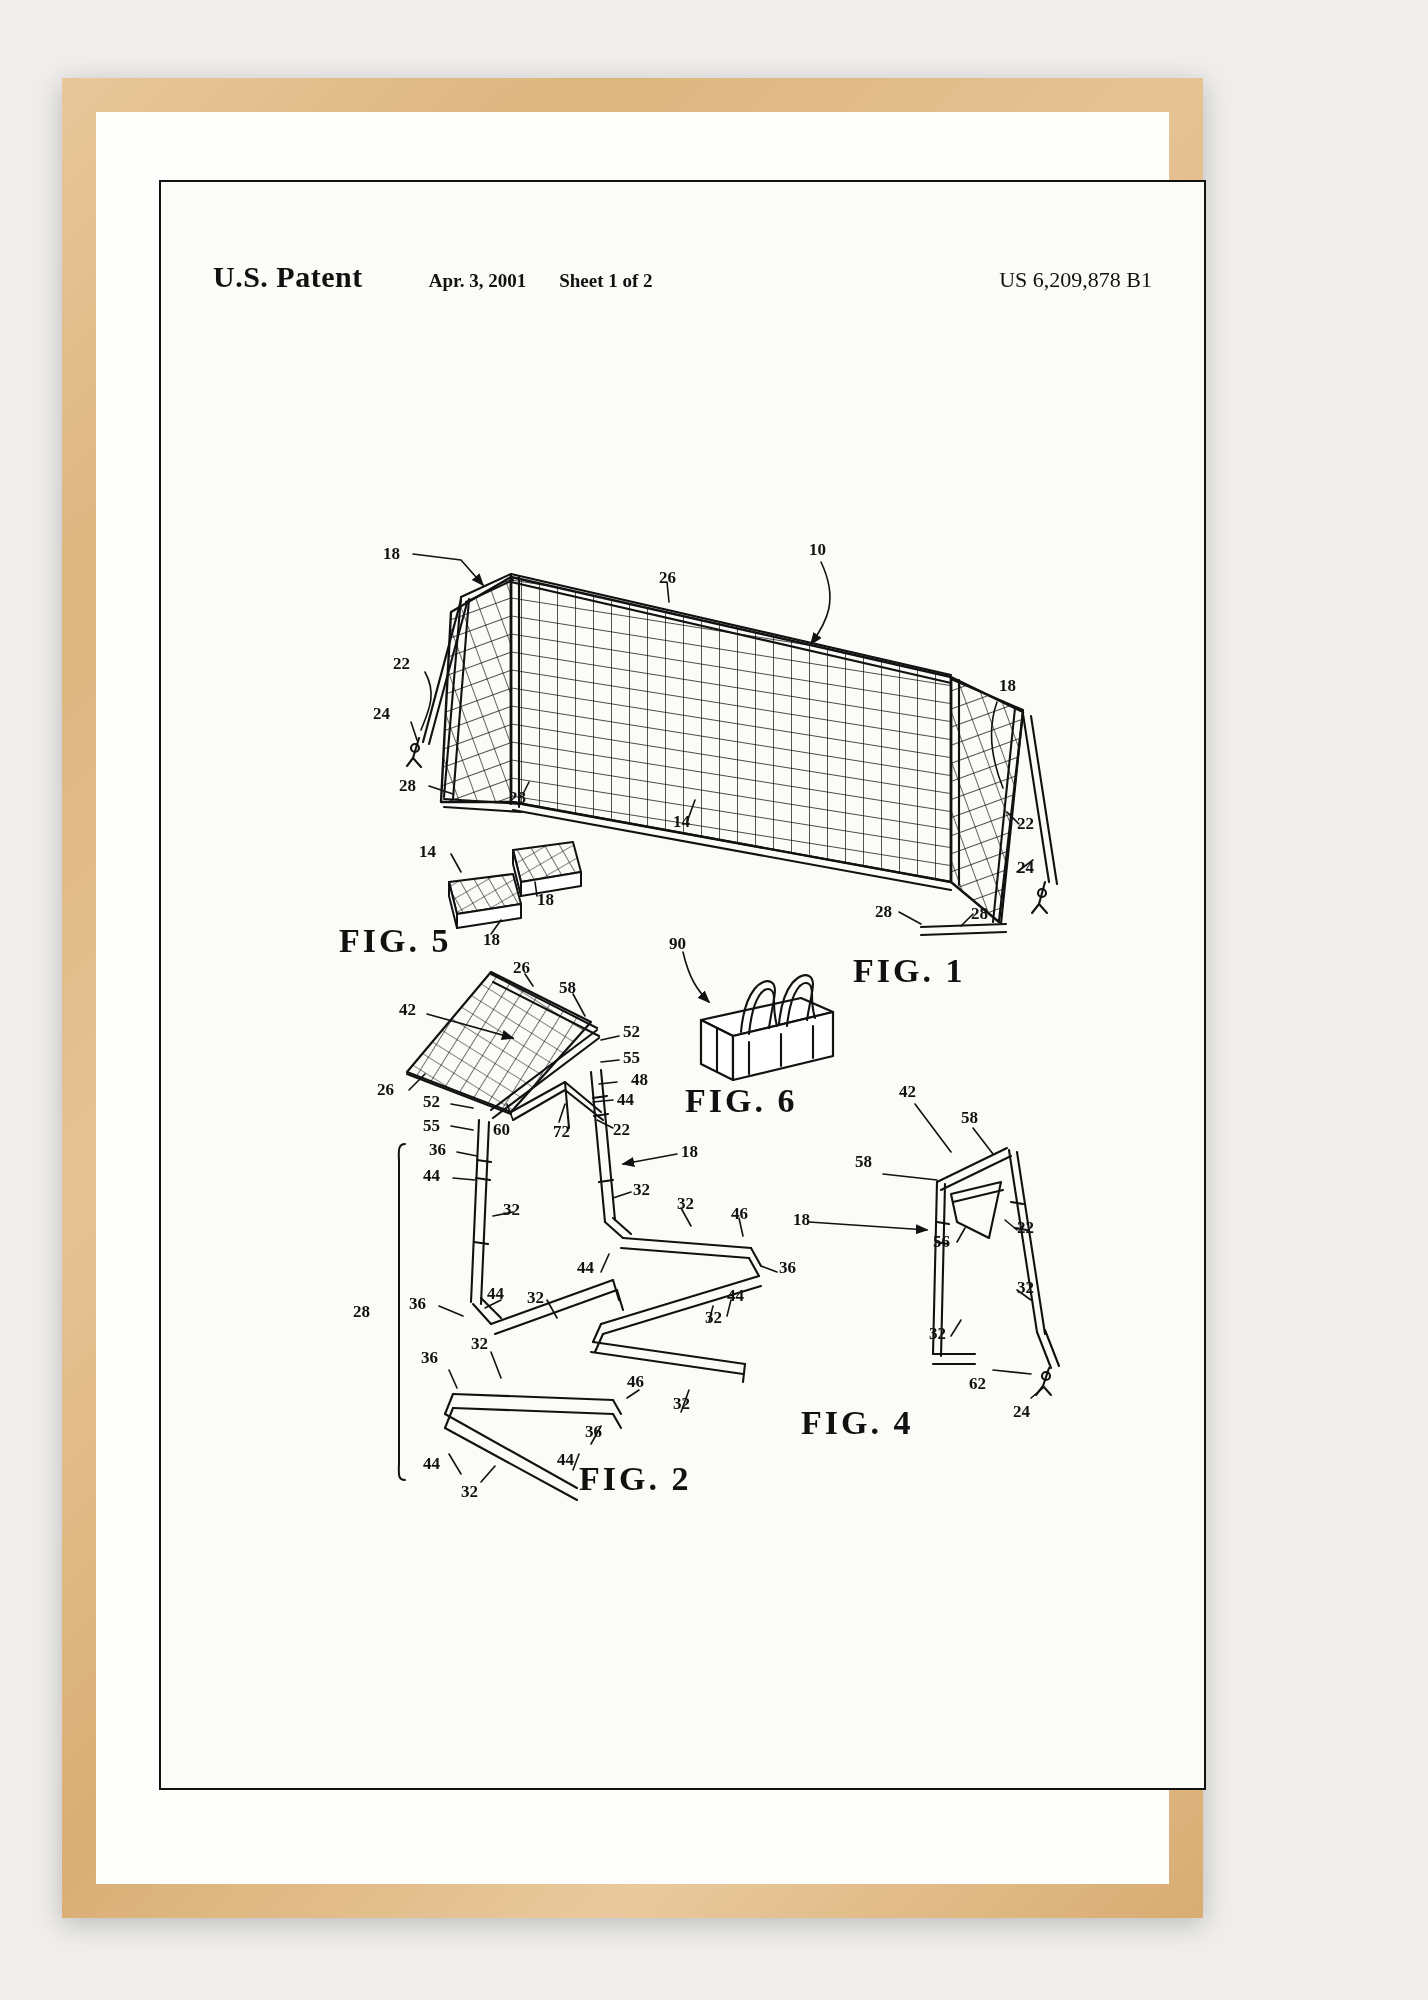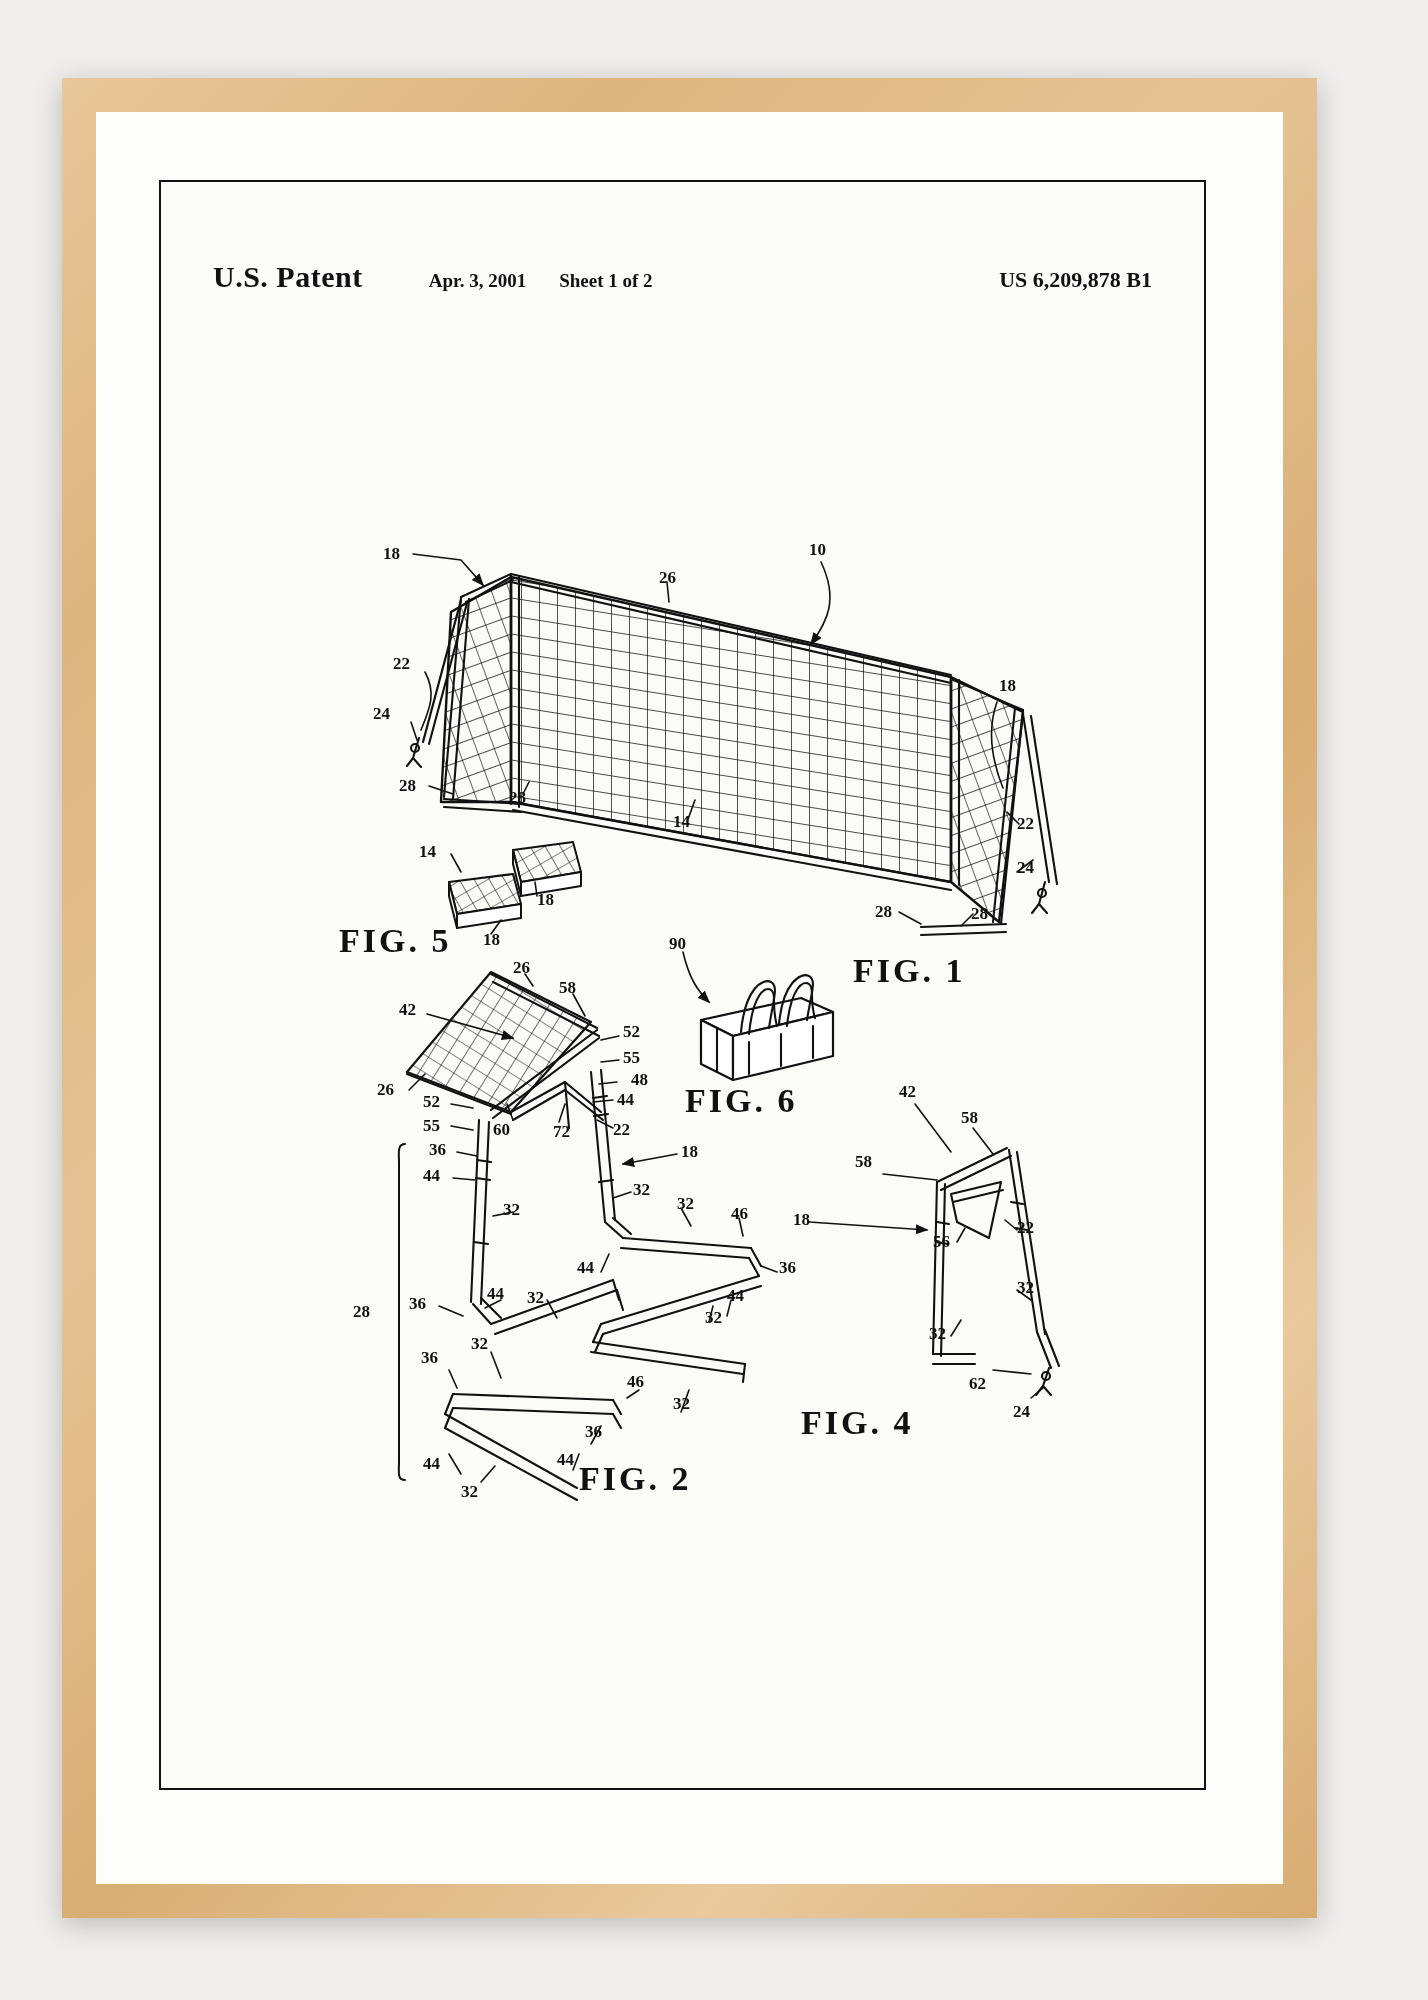--- a/index.html
+++ b/index.html
@@ -12,21 +12,21 @@
     height: 2000px;
     overflow: hidden;
     font-family: "Liberation Serif", serif;
   }
 
   
   #frame-outer {
     position: absolute;
     left: 62px;
     top: 78px;
-    width: 1255px;
+    width: 1141px;
     height: 1840px;
     background: linear-gradient(135deg, #e8c79a 0%, #dcb57f 18%, #e6c395 38%, #d9ae74 60%, #e9c99d 80%, #d8ac72 100%);
     box-shadow: 0 6px 26px rgba(0,0,0,0.22);
     box-sizing: border-box;
   }
   #frame-bevel {
     position: absolute;
     left: 34px;
     top: 34px;
     right: 34px;
@@ -77,21 +77,21 @@
     margin-left: 66px;
     white-space: nowrap;
   }
   #patent-sheet {
     font-weight: bold;
     font-size: 19px;
     margin-left: 33px;
     white-space: nowrap;
   }
   #patent-number {
-    font-weight: bold;
+    font-weight: normal;
     font-size: 22px;
     margin-left: auto;
     white-space: nowrap;
   }
 
   
   #drawing {
     position: absolute;
     left: 0;
     top: 0;

